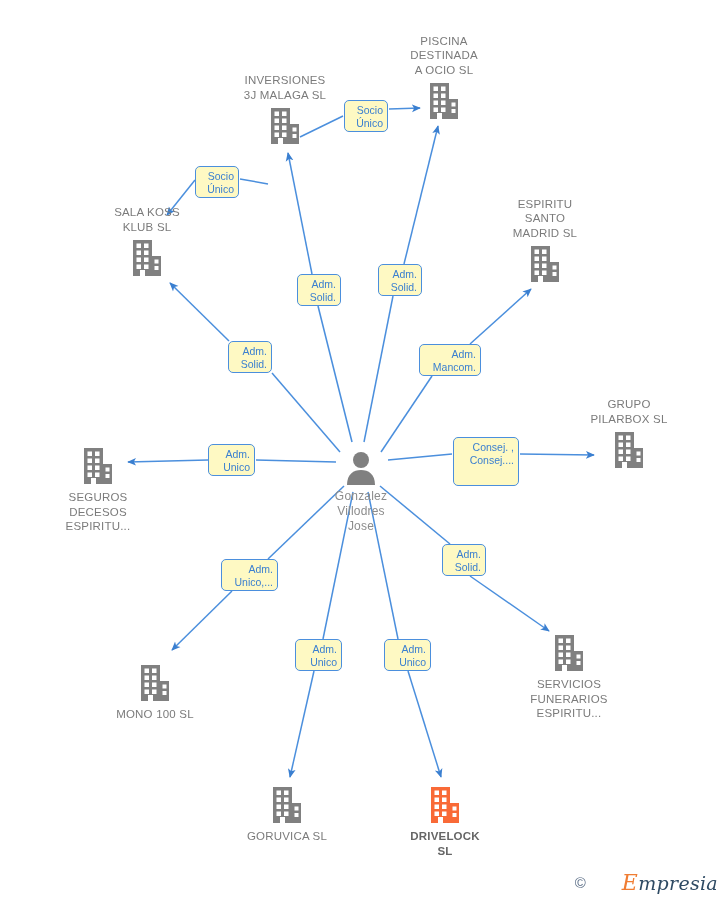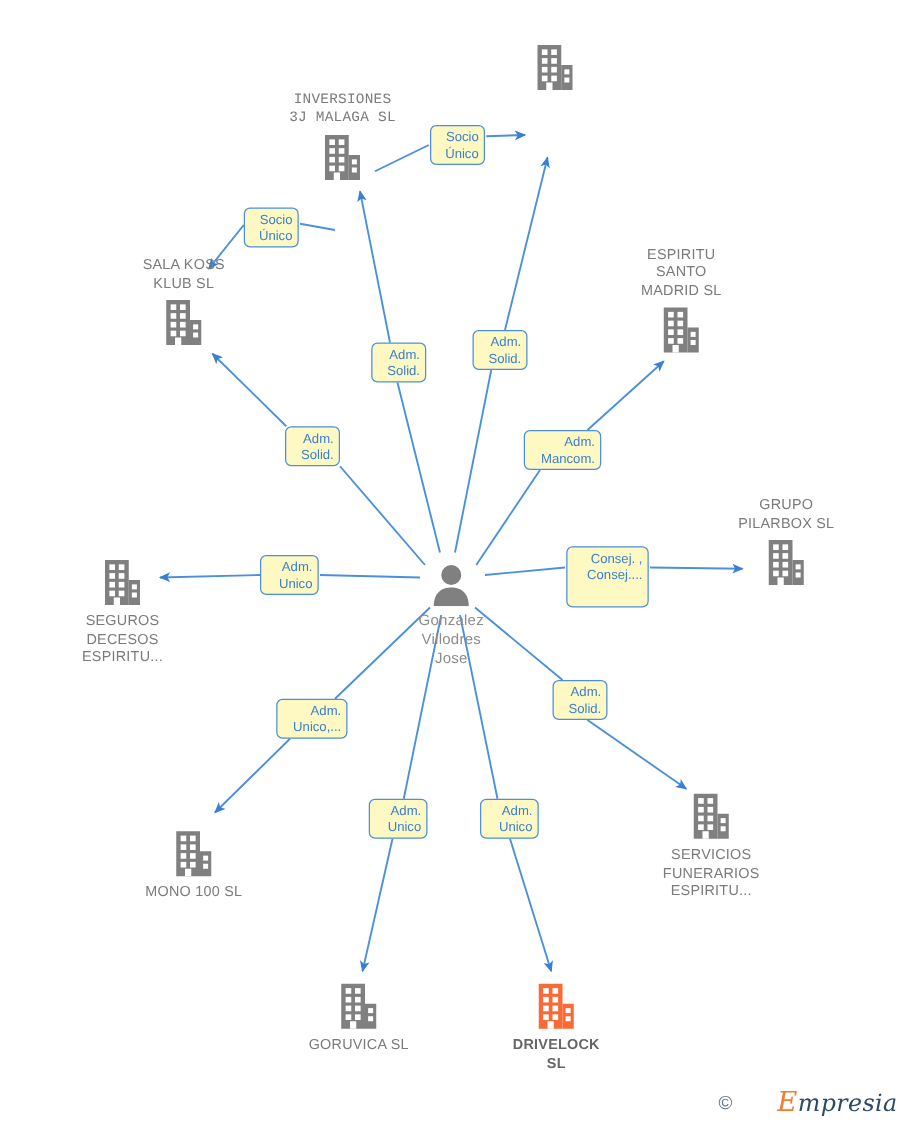--- a/index.html
+++ b/index.html
@@ -124,40 +124,43 @@
         <path d="M 380 486 L 450 544"></path>
         <path d="M 470 576 L 549 631" marker-end="url(#arrow)"></path>
         <path d="M 353 492 L 323 639"></path>
         <path d="M 314 671 L 290 777" marker-end="url(#arrow)"></path>
         <path d="M 368 492 L 398 639"></path>
         <path d="M 408 671 L 441 777" marker-end="url(#arrow)"></path>
       </g>
   </svg>
 
   <div id="nodes-layer">
-      <div class="node above" style="left: 274px; top: 73px; font-family: Liberation Mono, monospace;">
+      <div class="node above" style="left: 285px; top: 73px;">
         <span class="label">INVERSIONES
 3J MALAGA  SL</span>
         <span class="icon"><svg width="34" height="40" viewBox="0 0 34 40">
             <rect x="3" y="2" width="19" height="36" fill="#808080"></rect>
             <rect x="22" y="18" width="9" height="20" fill="#808080"></rect>
             <rect x="6.5" y="5.5" width="4.5" height="4.5" fill="#fff"></rect>
             <rect x="14" y="5.5" width="4.5" height="4.5" fill="#fff"></rect>
             <rect x="6.5" y="12.5" width="4.5" height="4.5" fill="#fff"></rect>
             <rect x="14" y="12.5" width="4.5" height="4.5" fill="#fff"></rect>
             <rect x="6.5" y="19.5" width="4.5" height="4.5" fill="#fff"></rect>
             <rect x="14" y="19.5" width="4.5" height="4.5" fill="#fff"></rect>
             <rect x="6.5" y="26.5" width="4.5" height="4.5" fill="#fff"></rect>
             <rect x="14" y="26.5" width="4.5" height="4.5" fill="#fff"></rect>
             <rect x="24.5" y="21.5" width="4" height="4" fill="#fff"></rect>
             <rect x="24.5" y="28" width="4" height="4" fill="#fff"></rect>
             <rect x="10" y="32" width="5" height="6" fill="#fff"></rect>
           </svg></span>
       </div>
       <div class="node above" style="left: 444px; top: 33.5px;">
+        <span class="label">PISCINA
+DESTINADA
+A OCIO  SL</span>
         <span class="icon"><svg width="34" height="40" viewBox="0 0 34 40">
             <rect x="3" y="2" width="19" height="36" fill="#808080"></rect>
             <rect x="22" y="18" width="9" height="20" fill="#808080"></rect>
             <rect x="6.5" y="5.5" width="4.5" height="4.5" fill="#fff"></rect>
             <rect x="14" y="5.5" width="4.5" height="4.5" fill="#fff"></rect>
             <rect x="6.5" y="12.5" width="4.5" height="4.5" fill="#fff"></rect>
             <rect x="14" y="12.5" width="4.5" height="4.5" fill="#fff"></rect>
             <rect x="6.5" y="19.5" width="4.5" height="4.5" fill="#fff"></rect>
             <rect x="14" y="19.5" width="4.5" height="4.5" fill="#fff"></rect>
             <rect x="6.5" y="26.5" width="4.5" height="4.5" fill="#fff"></rect>

